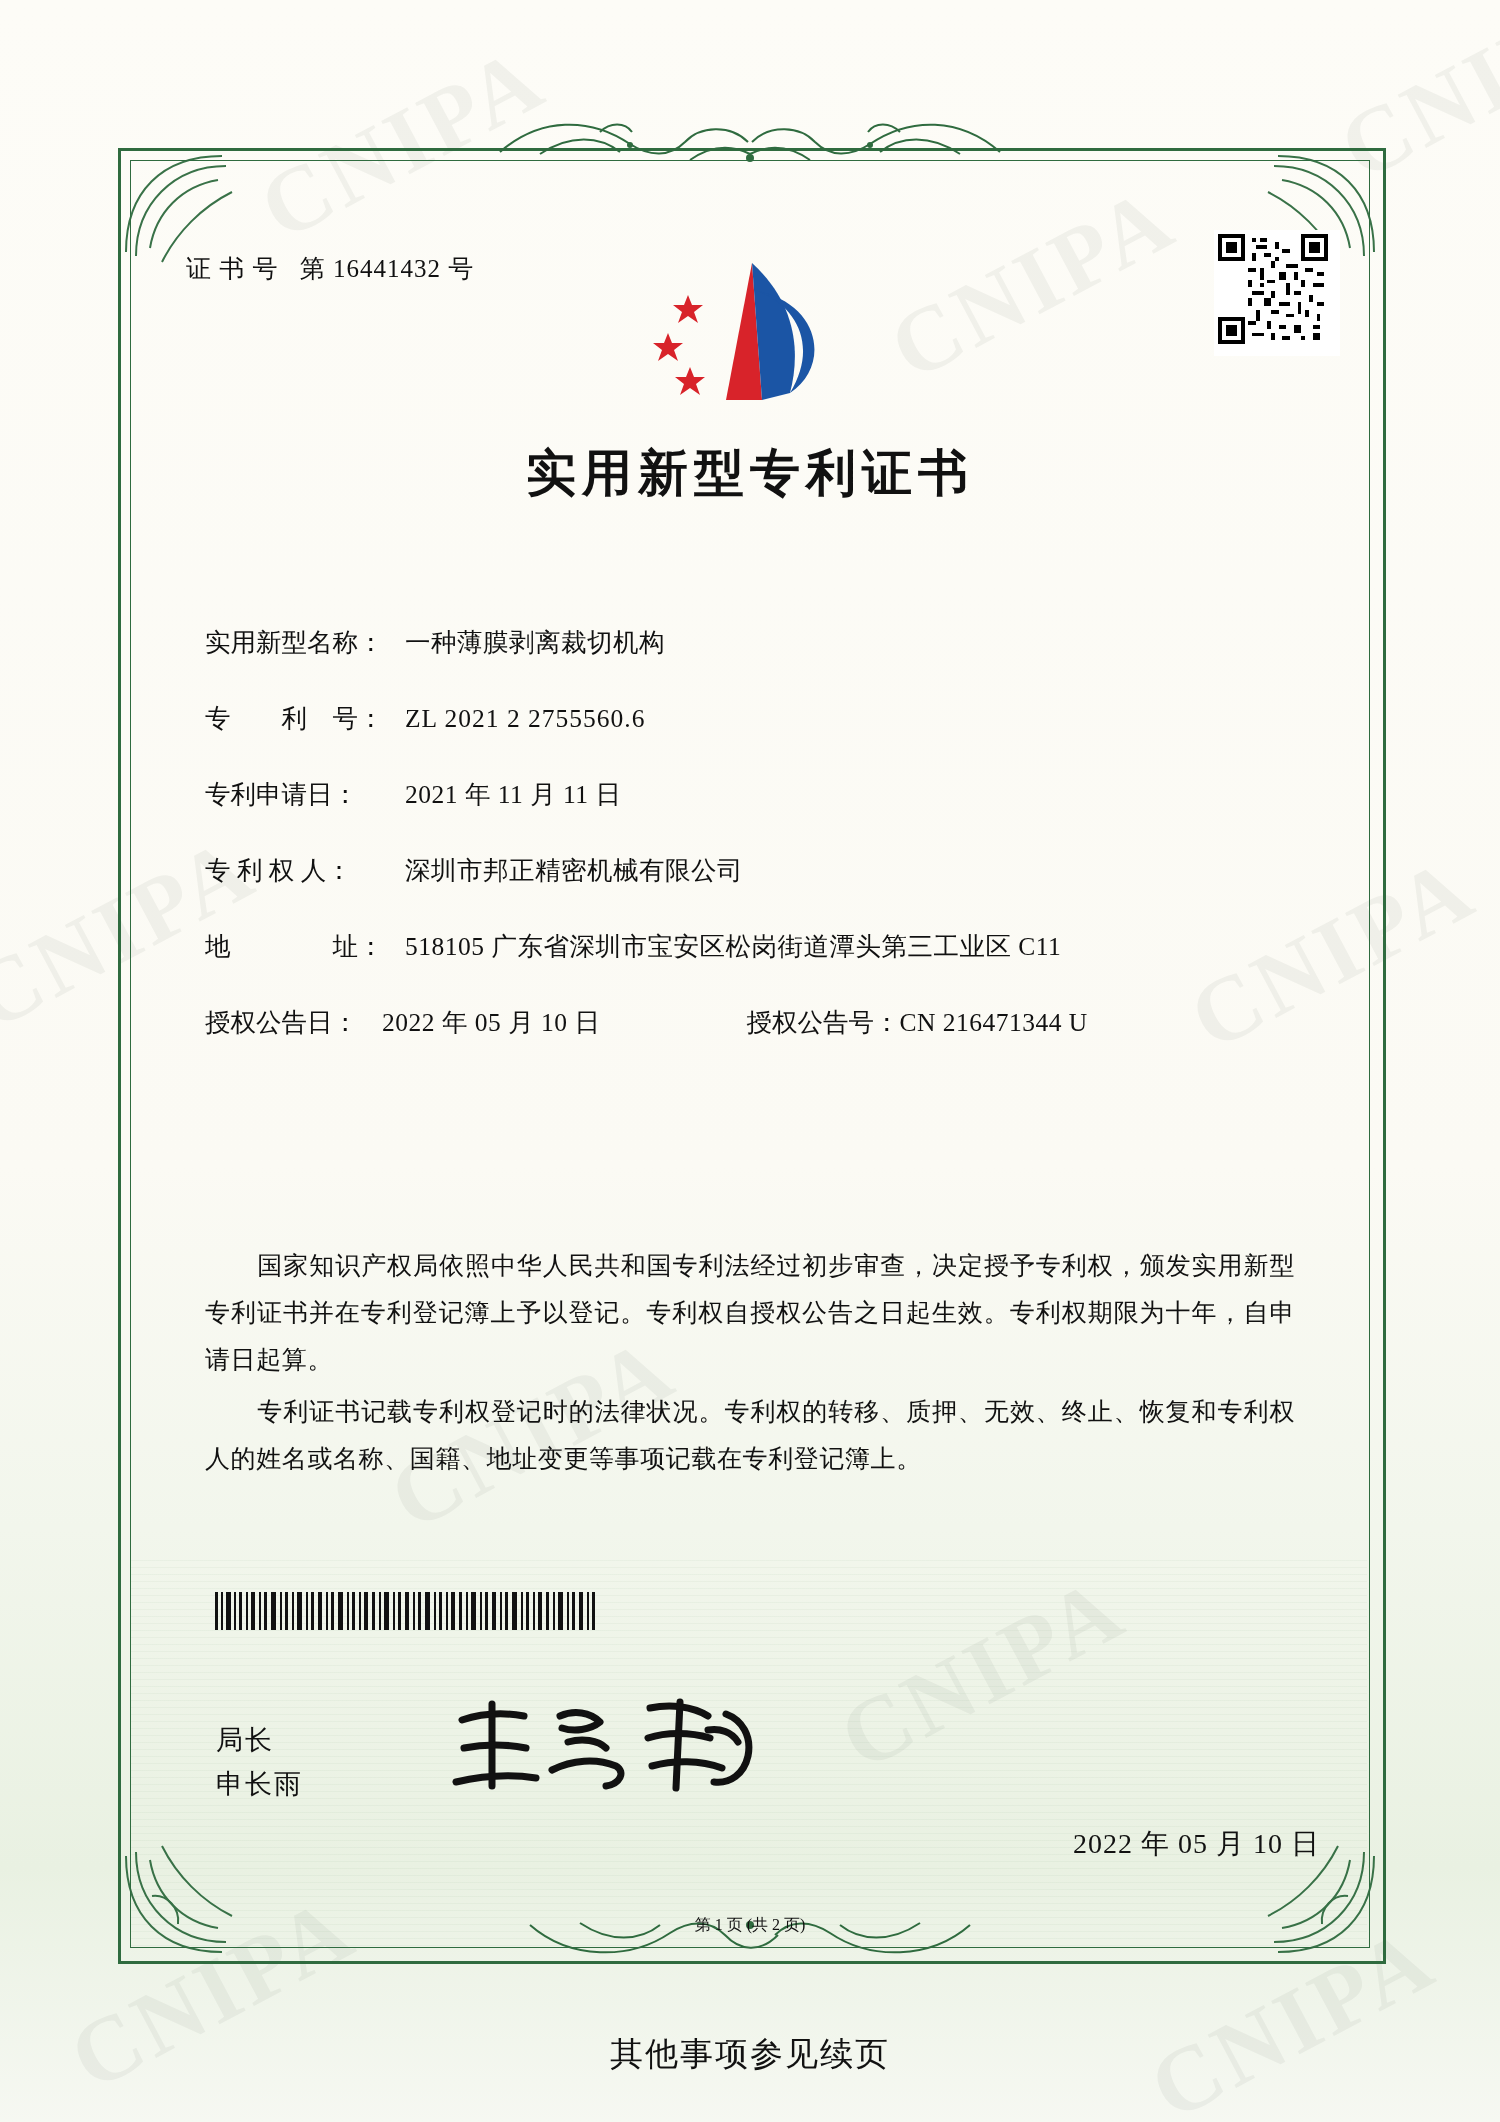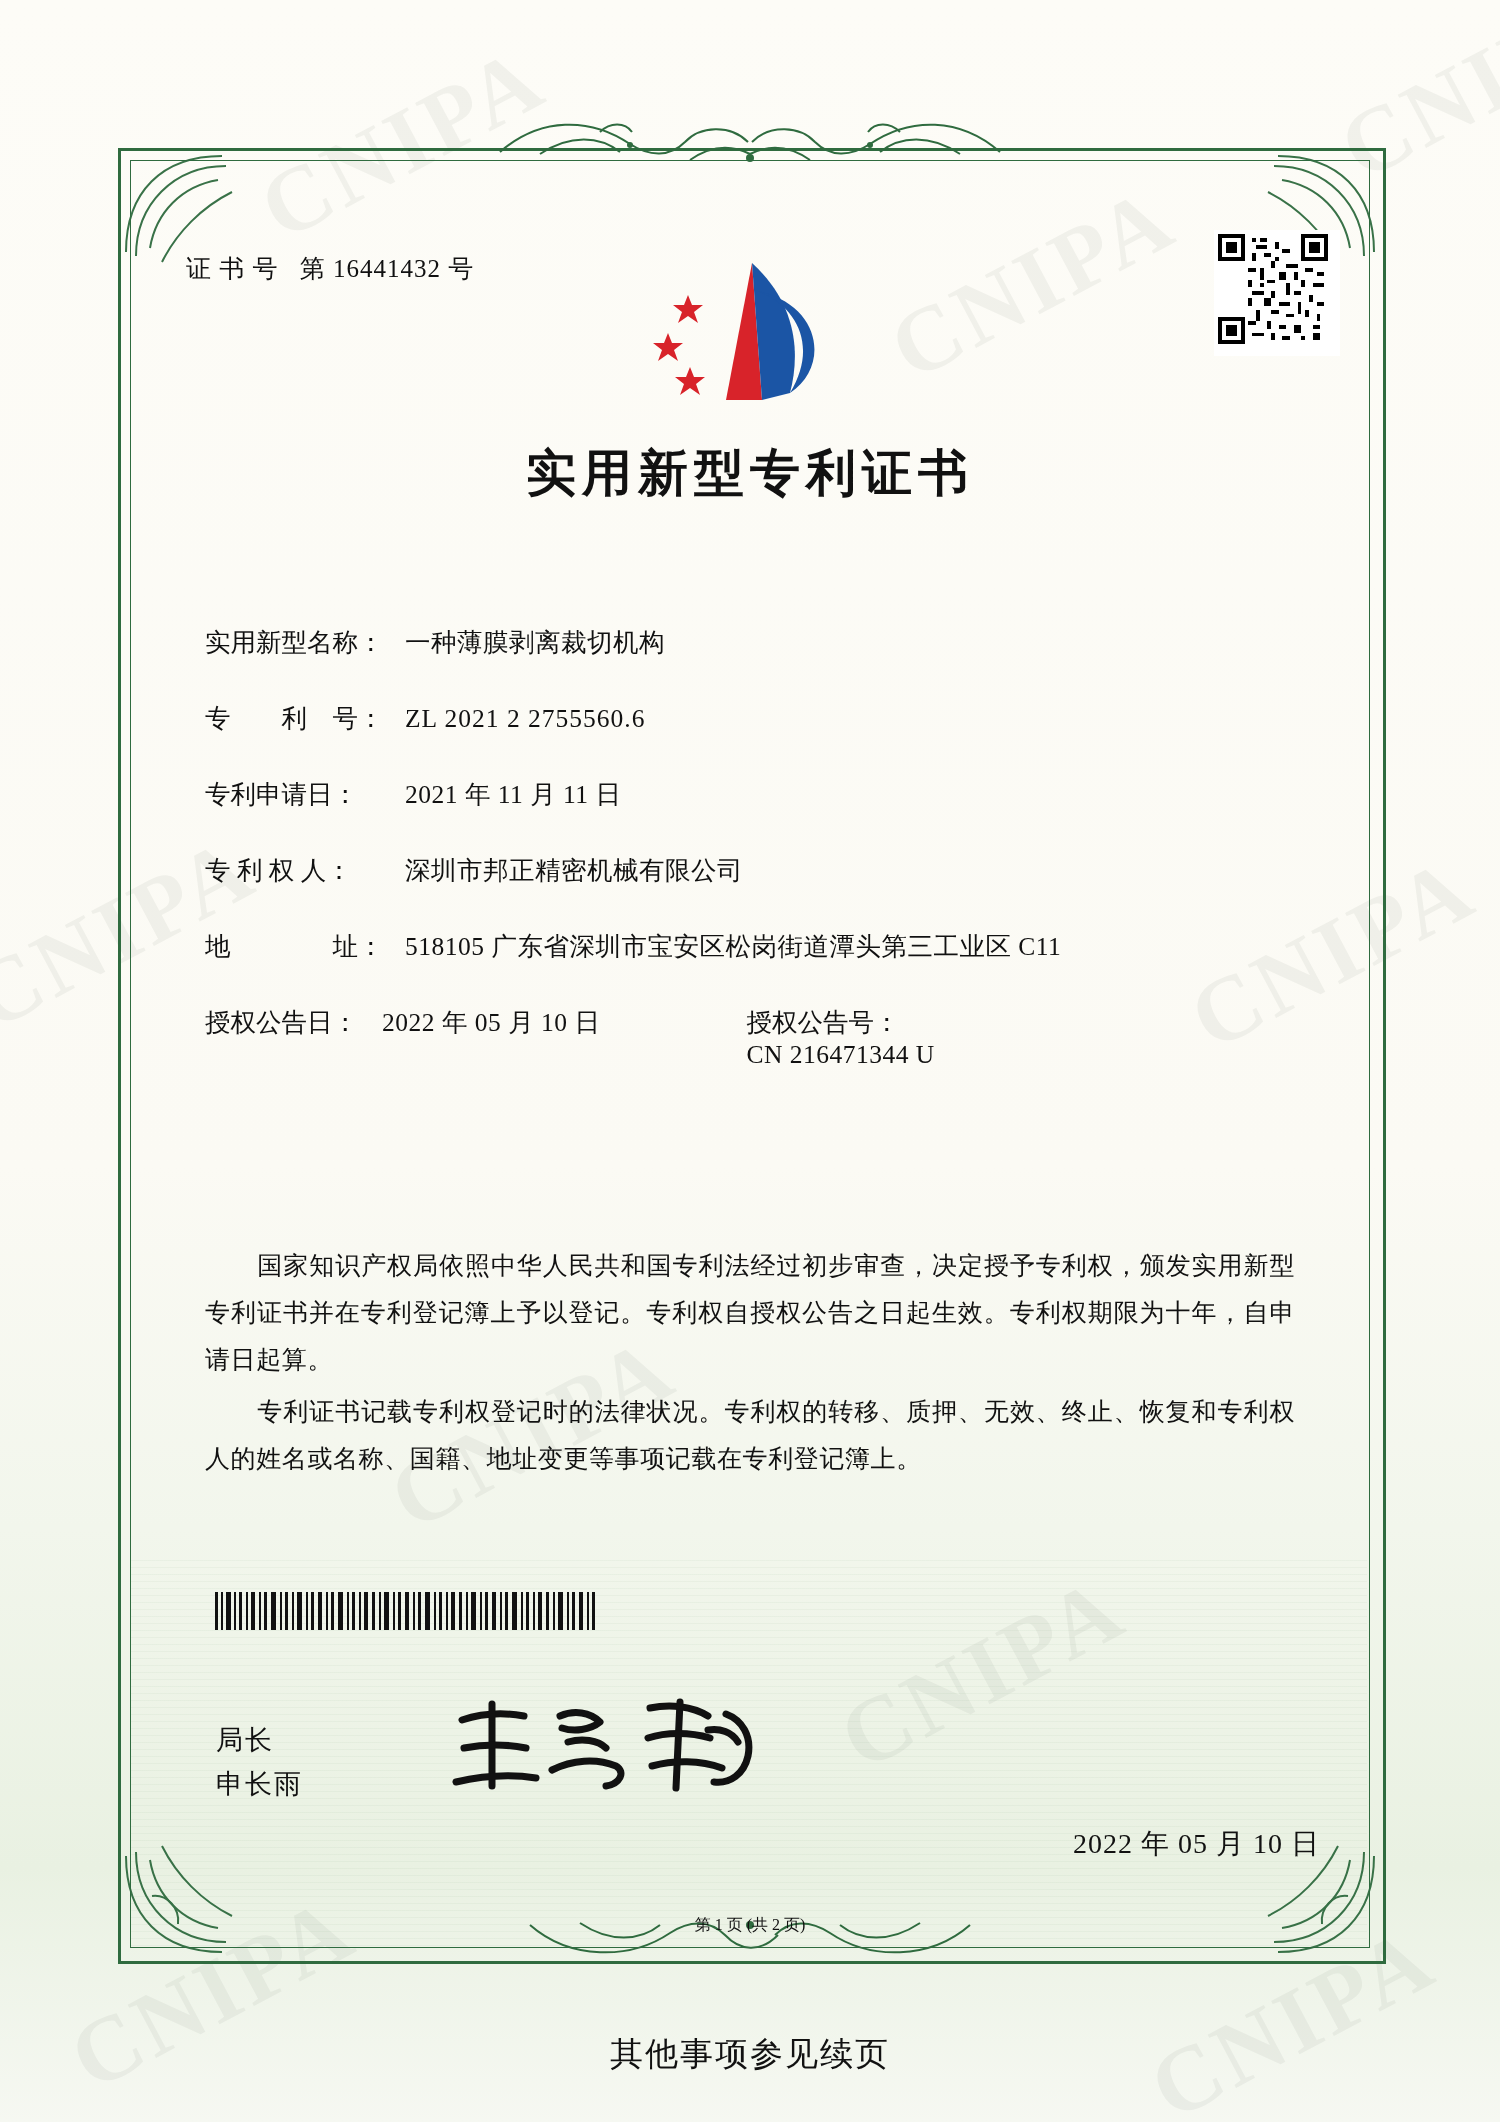--- a/index.html
+++ b/index.html
@@ -120,21 +120,21 @@
     flex: none;
     letter-spacing: 0px;
     white-space: nowrap;
   }
   .row .value {
     letter-spacing: 0.5px;
     white-space: nowrap;
   }
   .row .value.mono-space { letter-spacing: 1px; }
   .row2 { display: flex; align-items: baseline; font-size: 25.5px;}
-  .row2 .seg2 { margin-left: 122px; display:flex; align-items:baseline;flex-direction:column;}
+  .row2 .seg2 { margin-left: 122px; display:flex; align-items:baseline;}
   .row2 .label2 { white-space: nowrap; }
 
   
   .para {
     position: absolute;
     left: 205px;
     width: 1090px;
     font-size: 25px;
     line-height: 47px;
     color: #111;

